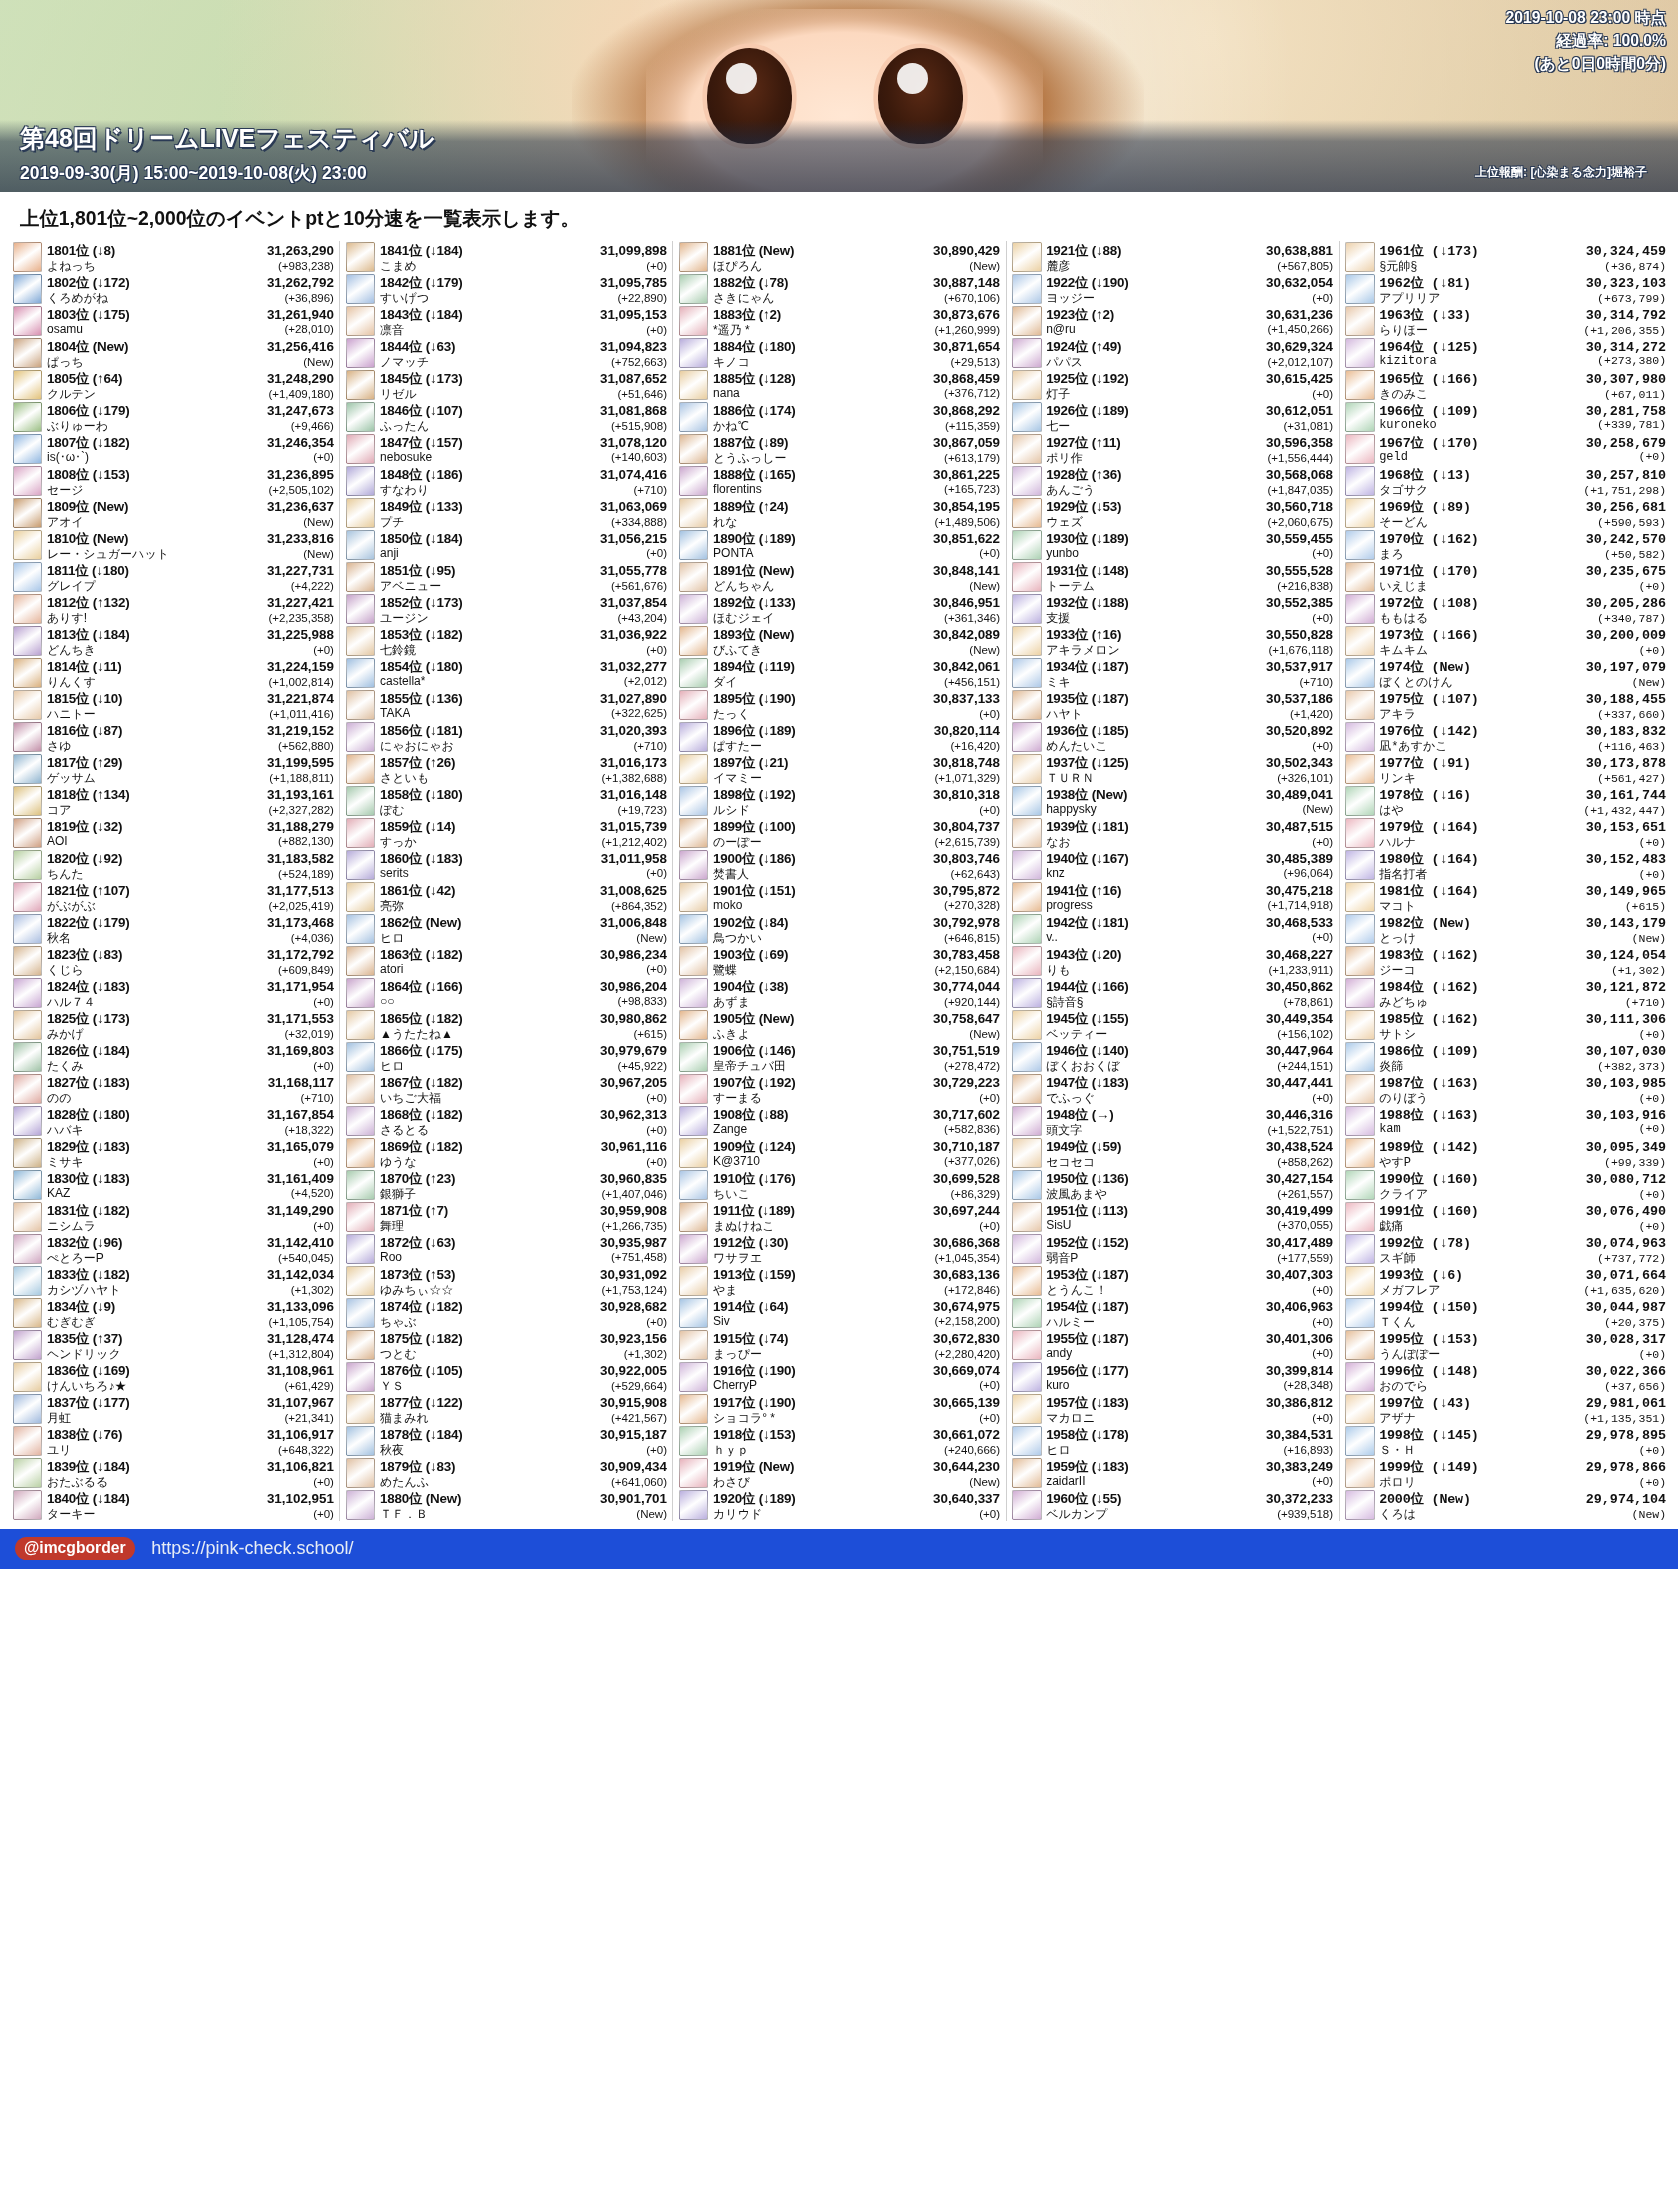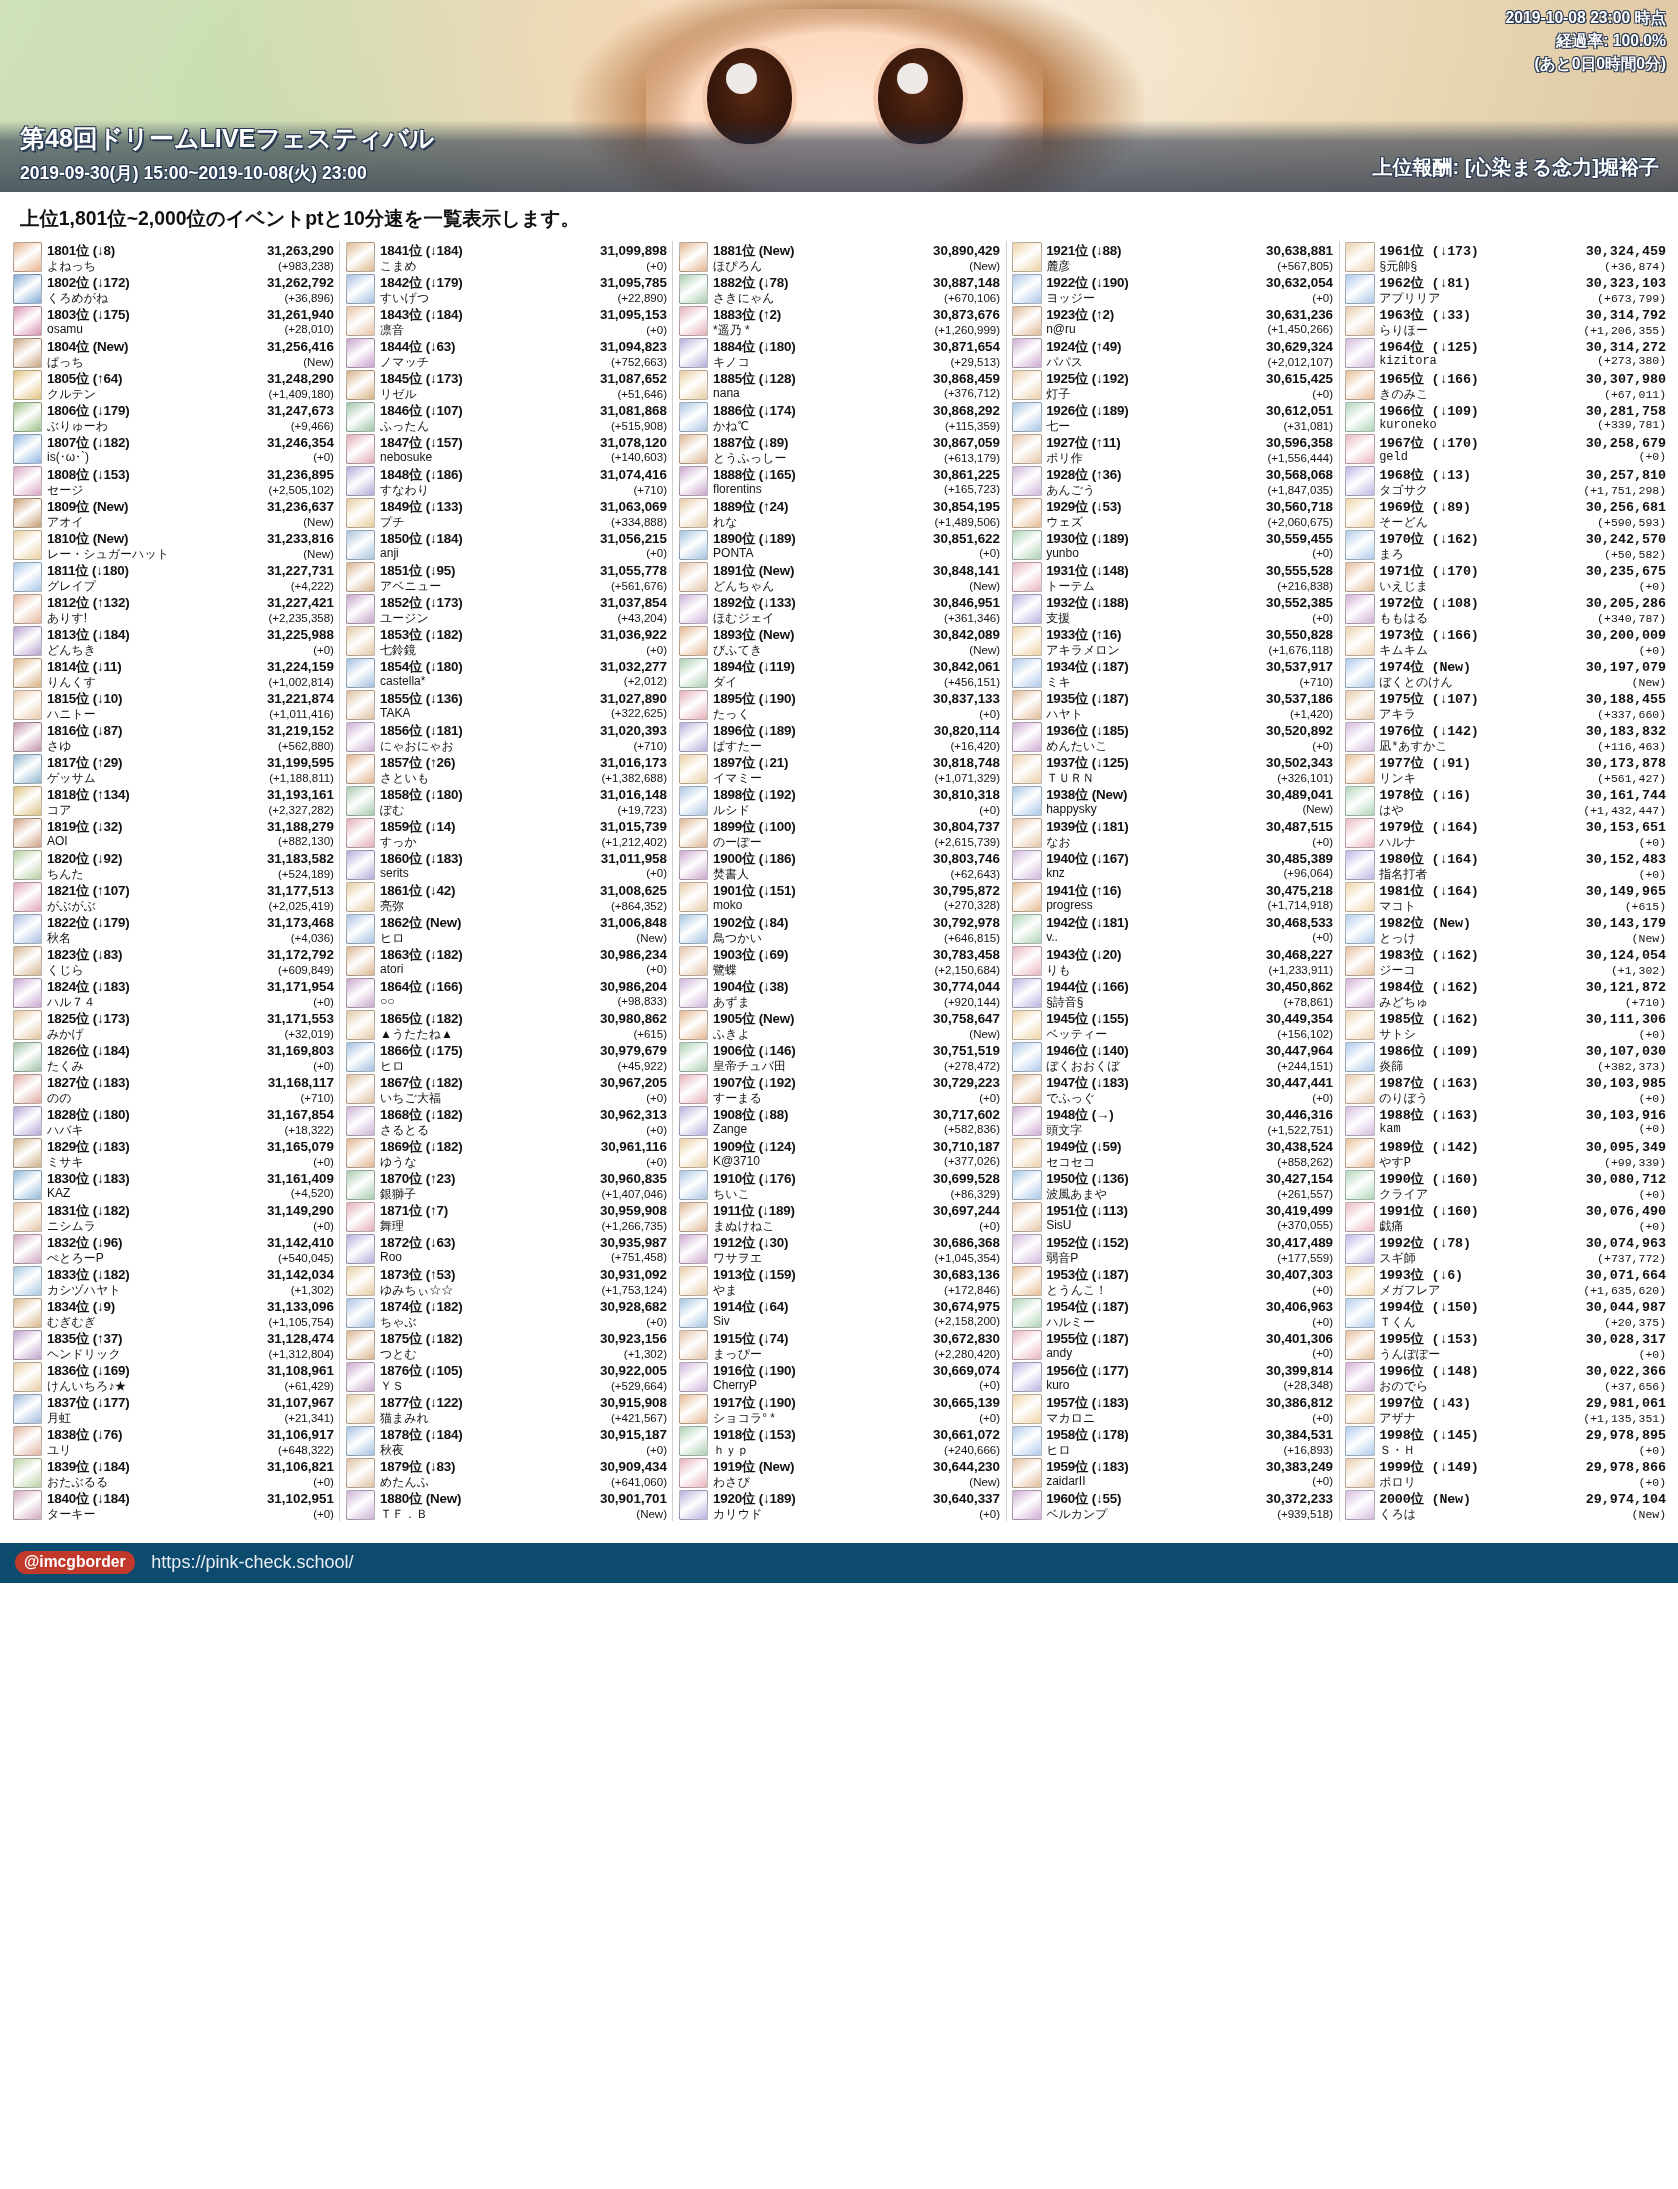--- a/index.html
+++ b/index.html
@@ -58,22 +58,22 @@
     font-size: 25px; font-weight: bold; color: #ffffff;
     text-shadow: 1.8px 1.8px 0 #2a3a55, -0.9px -0.9px 0 #2a3a55, 0.9px -0.9px 0 #2a3a55, -0.9px 0.9px 0 #2a3a55;
     letter-spacing: 0px;
   }
   .sub-title {
     margin-top: 5.5px;
     font-size: 17.5px; font-weight: bold; color: #ffffff;
     text-shadow: 1.4px 1.4px 0 #2a3a55, -0.9px -0.9px 0 #2a3a55, 0.9px -0.9px 0 #2a3a55, -0.9px 0.9px 0 #2a3a55;
   }
   .reward-block {
-    position: absolute; right: 20px; bottom: 11px;
-    font-size: 20px; font-weight: bold; color: #ffffff;
+    position: absolute; right: 32px; bottom: 11px;
+    font-size: 12px; font-weight: bold; color: #ffffff;
     text-shadow: 1.4px 1.4px 0 #2a3a55, -0.9px -0.9px 0 #2a3a55, 0.9px -0.9px 0 #2a3a55, -0.9px 0.9px 0 #2a3a55;
   }
   .time-block {
     position: absolute; right: 13px; top: 7.4px; text-align: right;
     font-size: 15.7px; font-weight: bold; color: #ffffff;
     text-shadow: 1.4px 1.4px 0 #2a3a55, -0.9px -0.9px 0 #2a3a55, 0.9px -0.9px 0 #2a3a55, -0.9px 0.9px 0 #2a3a55;
     line-height: 1.45;
   }
 
   
@@ -127,22 +127,22 @@
   .name {
     font-size: 12px; color: #111; white-space: nowrap;
     overflow: hidden; text-overflow: ellipsis; max-width: 157px;
   }
   .delta {
     font-size: 11.5px; color: #111; white-space: nowrap;
   }
 
   
   .footer {
-    margin-top: 22px;
-    background: #0c4a6e;
+    margin-top: 8px;
+    background: #1d4ed8;
     color: #ffffff;
     padding: 7.4px 14.8px 9.2px 14.8px;
   }
   .f-top { display: flex; align-items: center; gap: 16.6px; }
   .handle {
     background: #c0392b; color: #fff; font-weight: bold;
     font-size: 15.7px; padding: 2.8px 9.2px; border-radius: 12px;
   }
   .f-url { font-size: 18px; color: #e7edf5; }
   .f-note { margin-top: 6.5px; font-size: 13.4px; color: #ffffff; }

